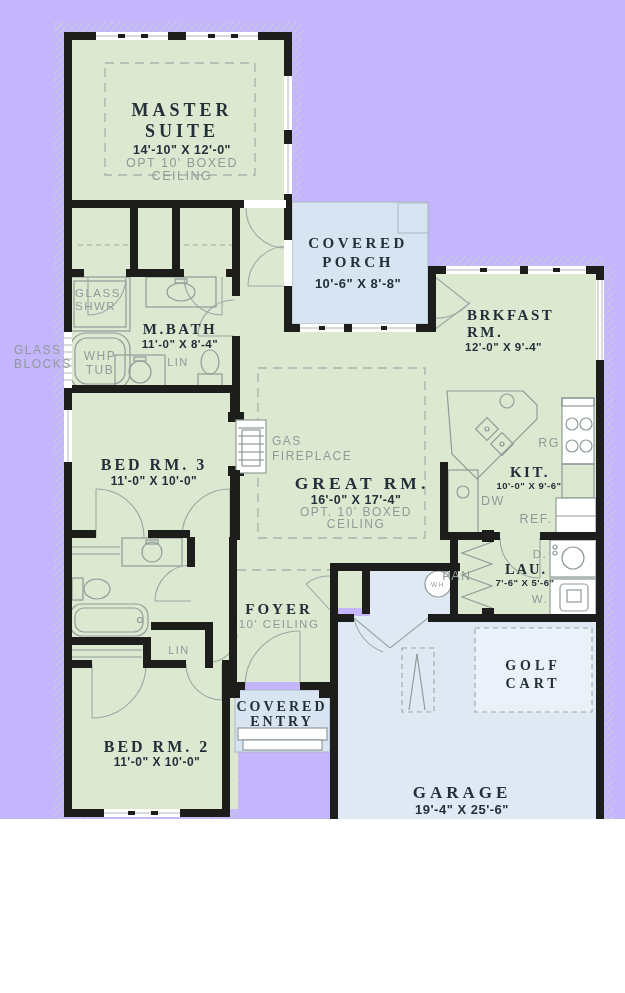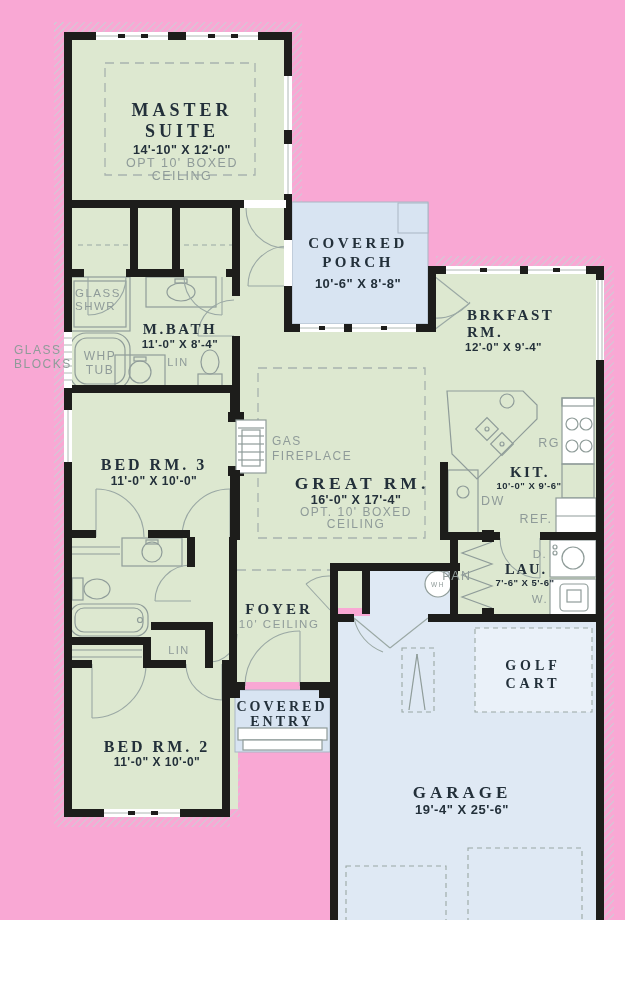--- a/index.html
+++ b/index.html
@@ -1,21 +1,21 @@
 <!DOCTYPE html>
 <html style="--room_green: #dde8d0; --porch_blue: #d8e4f2; --garage_blue: #dfe9f4; --golf_blue: #eaf1f9; --wall: #1d1d1b; --ink: #23303a; --muted: #8f9b99;"><head>
 <meta charset="utf-8">
 <style>
   :root{
     --room_green:#dde8d0; --porch_blue:#d8e4f2; --garage_blue:#dfe9f4; --golf_blue:#eaf1f9;
     --wall:#1d1d1b; --ink:#23303a; --muted:#8f9b99; --fx:#8f9c99; --door:#9aa8a4;
     --dashc:#a8b3ae; --winl:#aeb8b4; --porchline:#a9b6c4;
   }
   html,body{margin:0;padding:0;background:#fff;}
-  .stage{width:625px;height:920px;position:relative;background:#f9a8d4;overflow:hidden;}
+  .stage{width:625px;height:819px;position:relative;background:#c4b5fd;overflow:hidden;}
   svg{display:block;}
   .w{fill:var(--wall);}
   .gfill{fill:var(--room_green);}
   .pfill{fill:var(--porch_blue);}
   .garfill{fill:var(--garage_blue);}
   .golffill{fill:var(--golf_blue);}
   .hatch{fill:url(#hatch);}
   .fx{stroke:var(--fx);fill:none;stroke-width:1.2;}
   .fxw{stroke:var(--fx);fill:#fff;stroke-width:1.2;}
   .door{stroke:var(--door);fill:none;stroke-width:1.1;}

